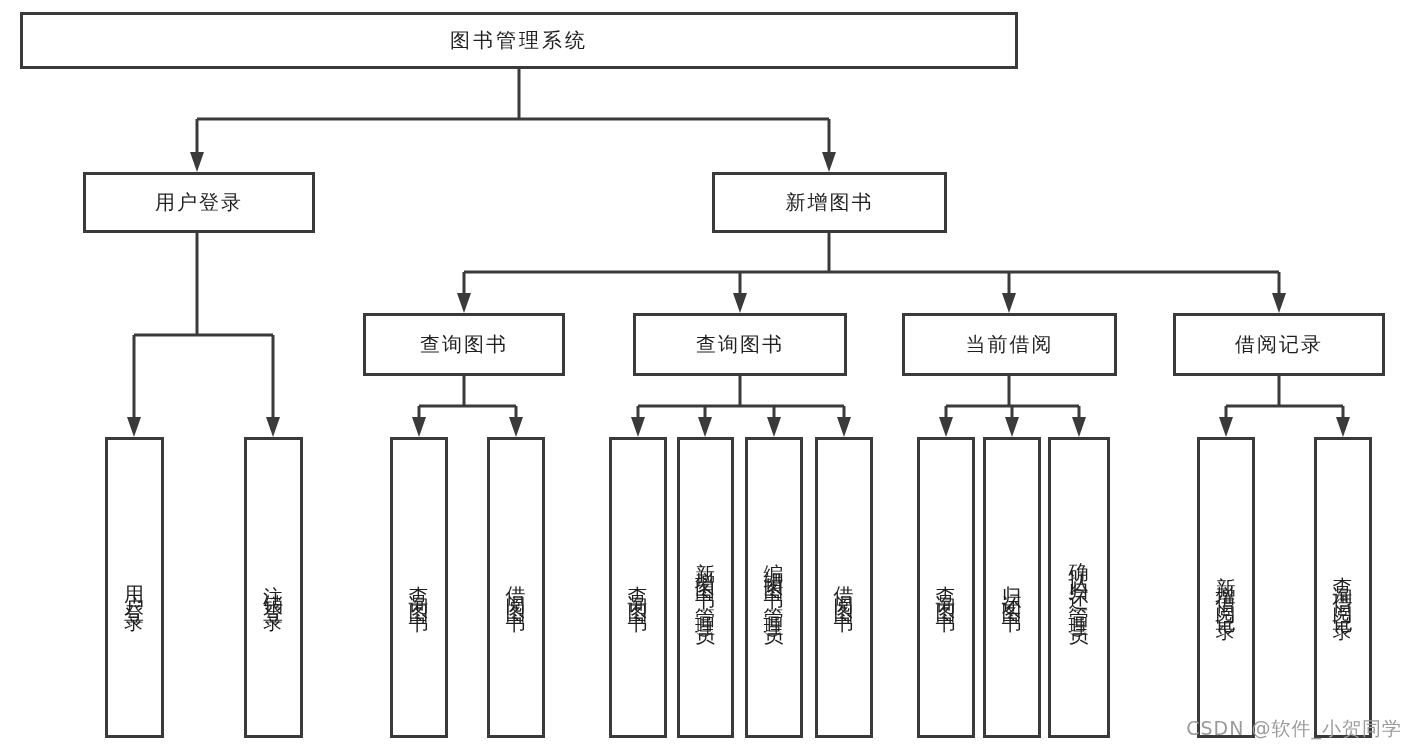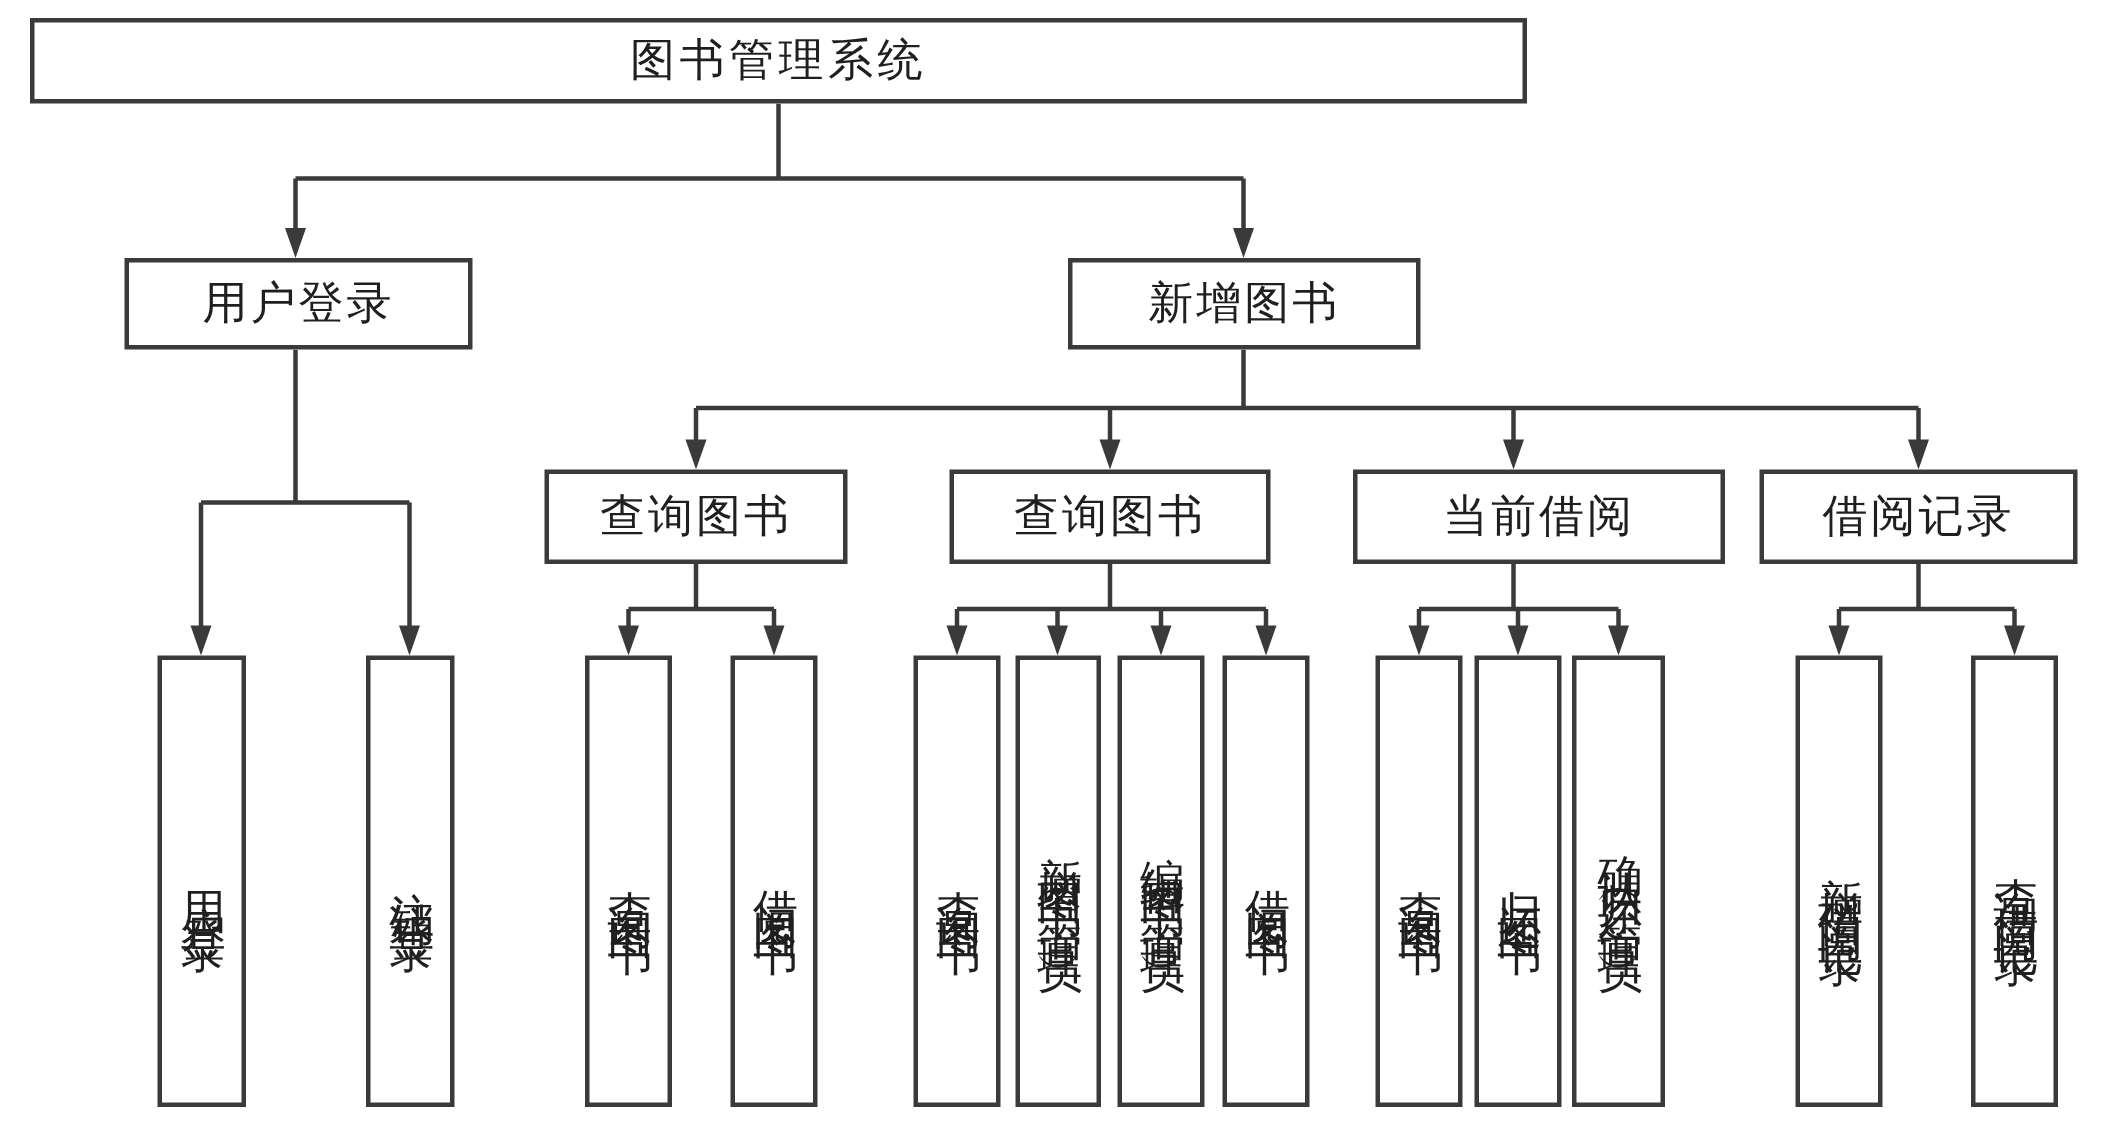--- a/index.html
+++ b/index.html
@@ -20,21 +20,21 @@
     left: 0;
     top: 0;
     z-index: 1;
   }
   .box {
     position: absolute;
     box-sizing: border-box;
     background: #ffffff;
     border: 3px solid #3a3a3a;
     color: #1f1f1f;
-    font-size: 30px;
+    font-size: 20px;
     font-weight: 500;
     display: flex;
     align-items: center;
     justify-content: center;
     z-index: 2;
     letter-spacing: 2px;
     white-space: nowrap;
   }
   .vbox {
     writing-mode: vertical-rl;
@@ -42,21 +42,21 @@
     letter-spacing: 9px;
     line-height: 1;
     white-space: normal;
   }
   
   .n-root    { left: 20px;   top: 12px;  width: 998px; height: 57px; letter-spacing: 3px; }
   .n-user    { left: 83px;   top: 172px; width: 232px; height: 61px; }
   .n-mgmt    { left: 712px;  top: 172px; width: 235px; height: 61px; }
   .n-newbook { left: 363px;  top: 313px; width: 202px; height: 63px; }
   .n-borrow  { left: 633px;  top: 313px; width: 214px; height: 63px; }
-  .n-current { left: 902px;  top: 313px; width: 248px; height: 63px; }
+  .n-current { left: 902px;  top: 313px; width: 215px; height: 63px; }
   .n-record  { left: 1173px; top: 313px; width: 212px; height: 63px; }
   .leaf      { top: 437px; height: 301px; width: 58px; }
   .l-u1 { left: 105px;  width: 59px; }
   .l-u2 { left: 244px;  width: 59px; }
   .l-n1 { left: 390px; }
   .l-n2 { left: 487px; }
   .l-b1 { left: 609px; }
   .l-b2 { left: 677px;  width: 57px; }
   .l-b3 { left: 745px; }
   .l-b4 { left: 815px; }
@@ -168,14 +168,15 @@
   <div class="box vbox leaf l-b3">编辑图书（管理员）</div>
   <div class="box vbox leaf l-b4">借阅图书</div>
 
   <div class="box vbox leaf l-c1">查询图书</div>
   <div class="box vbox leaf l-c2">归还图书</div>
   <div class="box vbox leaf l-c3">确认归还（管理员）</div>
 
   <div class="box vbox leaf l-r1">新增借阅记录</div>
   <div class="box vbox leaf l-r2">查询借阅记录</div>
 
+  <div class="watermark">CSDN @软件_小贺同学</div>
 
 </div>
 
 </body></html>

